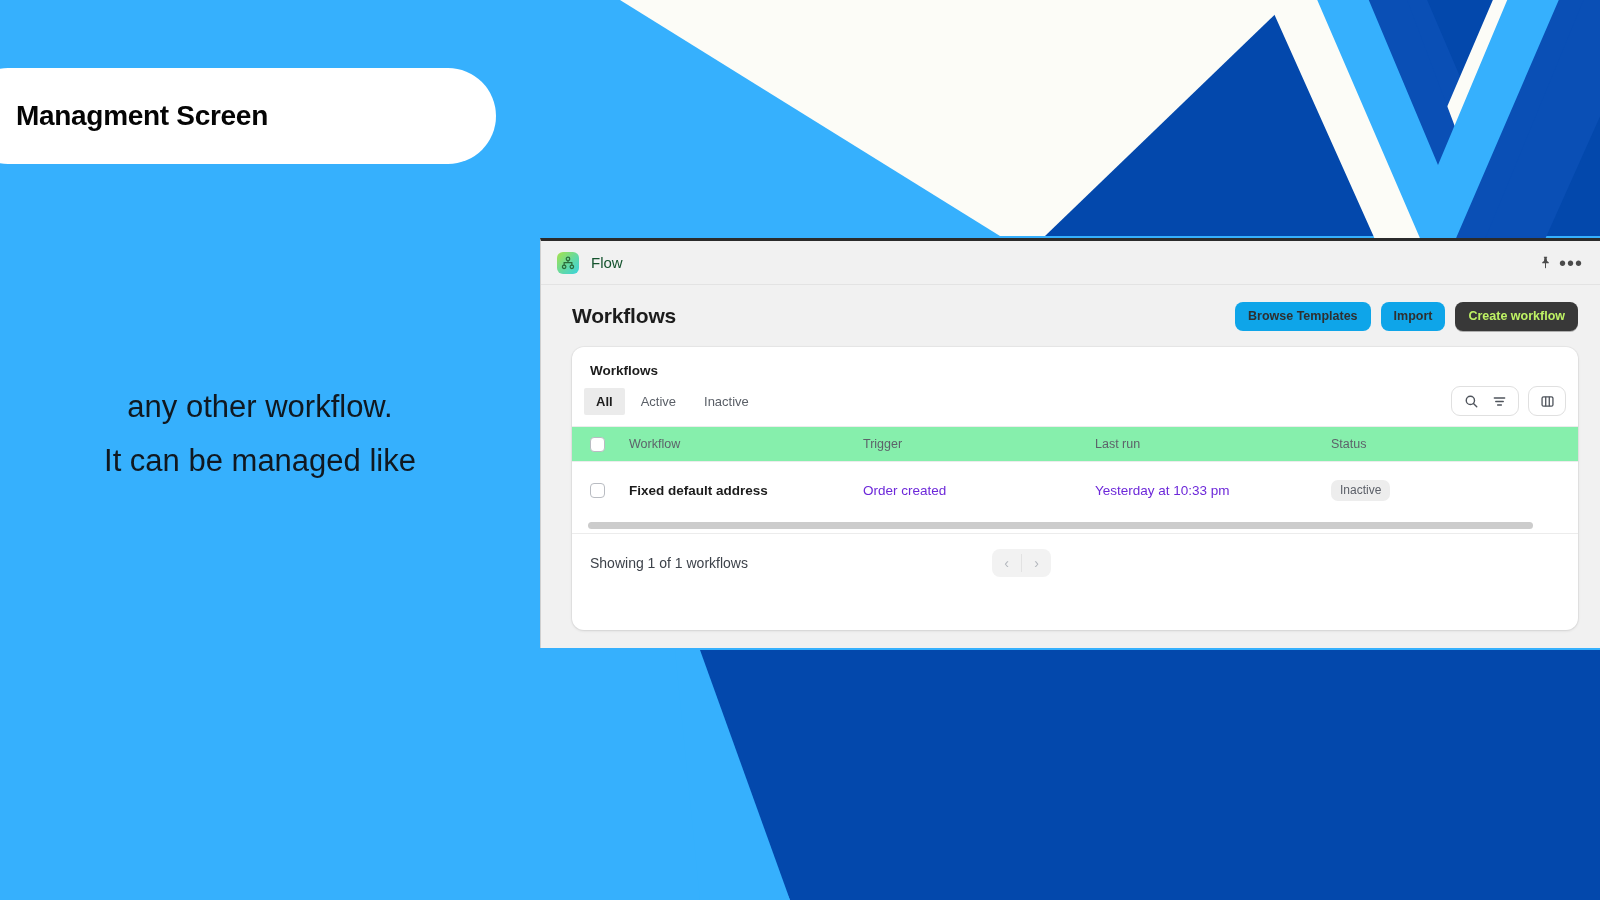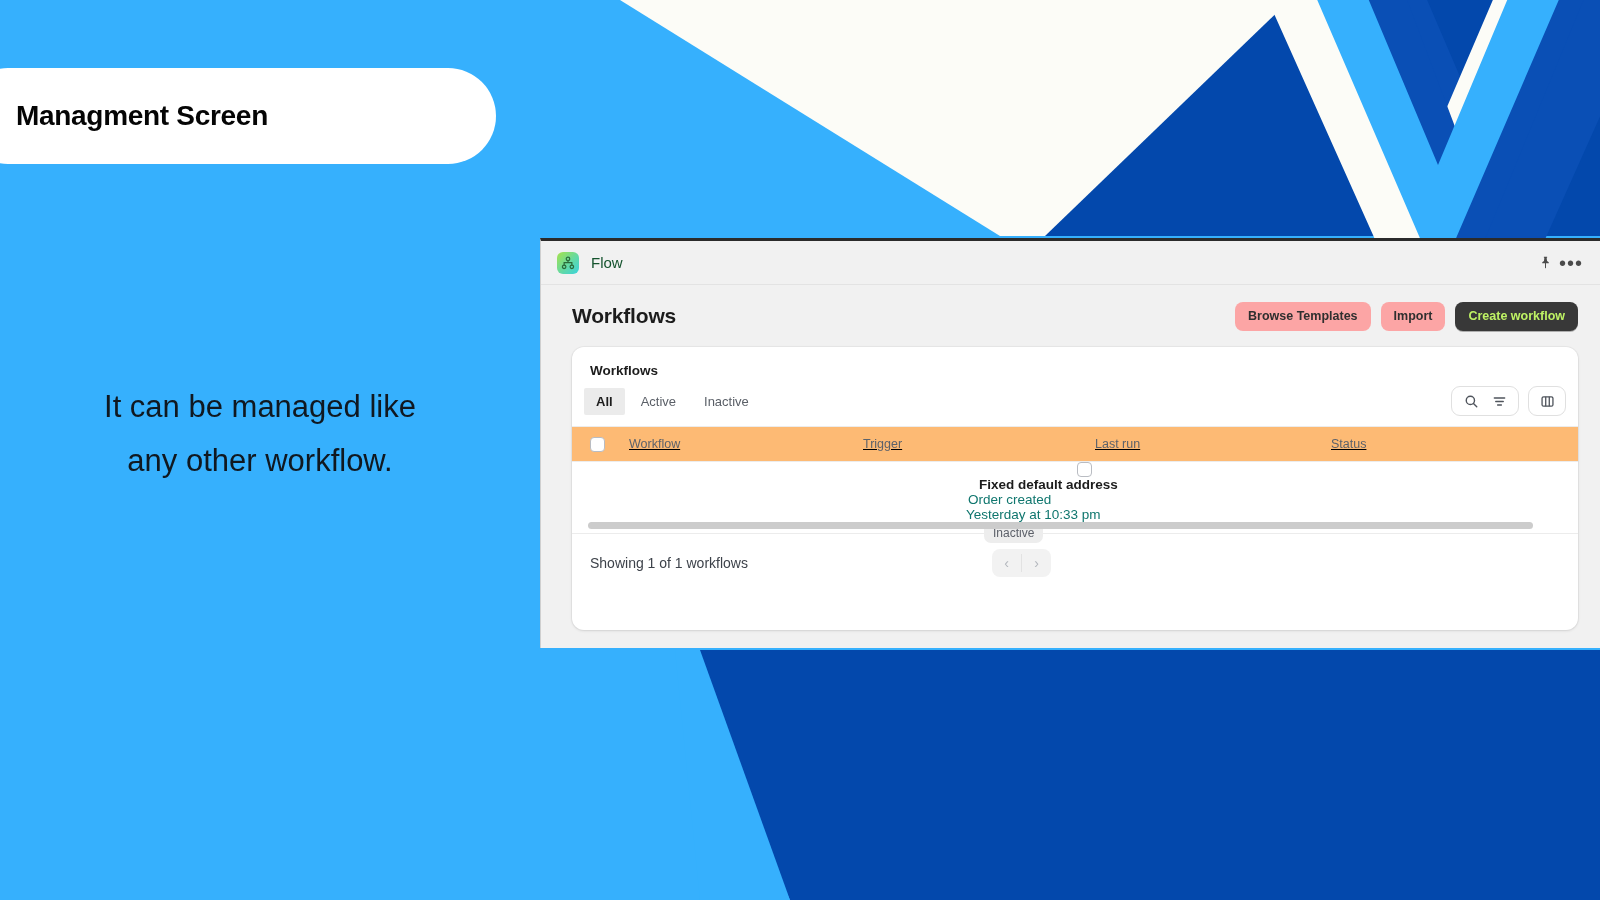--- a/index.html
+++ b/index.html
@@ -98,21 +98,21 @@
     height: 29px;
     padding: 0 13px;
     border-radius: 8px;
     font-size: 12.5px;
     font-weight: 700;
     display: flex; align-items: center;
     white-space: nowrap;
     border: none;
     font-family: inherit;
   }
-  .btn-secondary { background: #fca5a5; color: #2f2f2f; }
+  .btn-secondary { background: #0ea5e9; color: #2f2f2f; }
   .btn-primary {
     background: #383838; color: #bef264;
     box-shadow: 0 1px 0 rgba(0,0,0,.28);
   }
 
   
   .card {
     margin: 0 24px 0 31px;
     background: #ffffff;
     border-radius: 12px;
@@ -151,42 +151,41 @@
   }
   .icon-group.single { margin-left: 9px; padding: 0 9px; }
 
   
   .thead, .trow {
     display: flex; align-items: center;
     padding-left: 18px;
   }
   .thead {
     height: 36px;
-    background: #fdba74;
+    background: #86efac;
     border-top: 1px solid #ececec;
     border-bottom: 1px solid #ececec;
-    text-decoration: underline;
-  }
-  .trow { height: 56px; flex-direction: column; }
+  }
+  .trow { height: 56px; }
   .cb {
     width: 15px; height: 15px;
     border: 1.5px solid #b9bcc2;
     border-radius: 4px;
     background: #fff;
     flex: none;
   }
   .col-wf   { width: 258px; padding-left: 24px; }
   .col-tr   { width: 232px; }
   .col-lr   { width: 236px; }
   .col-st   { width: 200px; }
   .thead .col-wf, .thead .col-tr, .thead .col-lr, .thead .col-st {
     font-size: 12.5px; color: #5d626a;
   }
   .trow .col-wf { font-size: 13.5px; font-weight: 700; color: #1c1c1c; }
-  .trow .col-tr, .trow .col-lr { font-size: 13.5px; color: #0f766e; }
+  .trow .col-tr, .trow .col-lr { font-size: 13.5px; color: #6d28d9; }
   .badge {
     display: inline-flex; align-items: center;
     height: 21px; padding: 0 9px;
     border-radius: 7px;
     background: #ededed;
     color: #5c6069;
     font-size: 12px;
   }
 
   
@@ -241,22 +240,22 @@
   <polygon points="790,900 1600,900 1600,650 675,650" fill="#0348ac"></polygon>
 
   <polygon points="0,650 675,650 690,650 700,900 0,900" fill="#36b0fd"></polygon>
   <polygon points="675,650 700,650 790,900 700,900" fill="#36b0fd"></polygon>
 </svg>
 
 <div class="title-pill">
   <span>Managment Screen</span>
 </div>
 <div class="body-copy">
+  <div>any other workflow.</div>
   <div>It can be managed like</div>
-  <div>any other workflow.</div>
 </div>
 
 <div id="window">
 
   <div class="appbar">
     <div class="app-icon">
       <svg width="14" height="14" viewBox="0 0 16 16" fill="none" stroke="#2b6b3a" stroke-width="1.4">
         <circle cx="8" cy="3.3" r="2"></circle>
         <circle cx="3.6" cy="12.3" r="2"></circle>
         <circle cx="12.4" cy="12.3" r="2"></circle>

